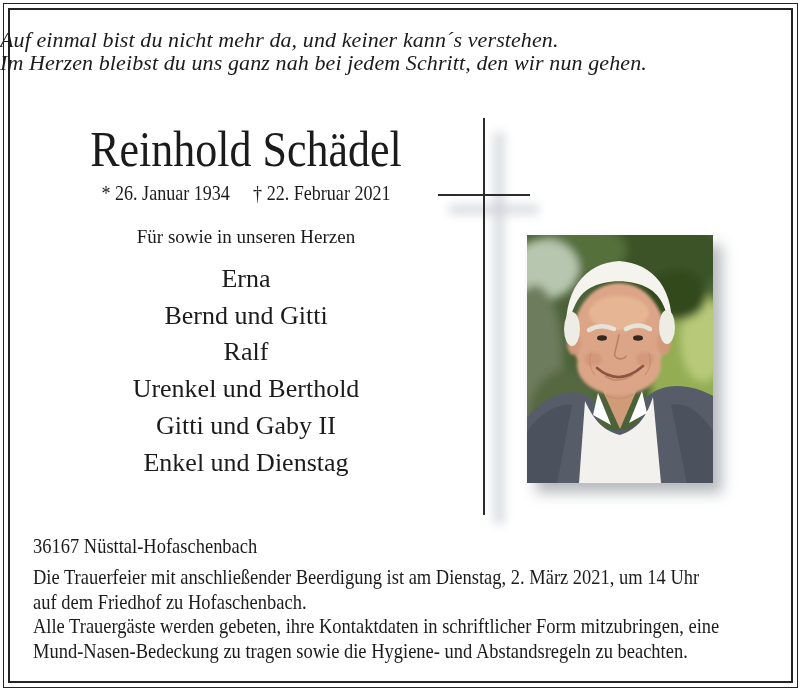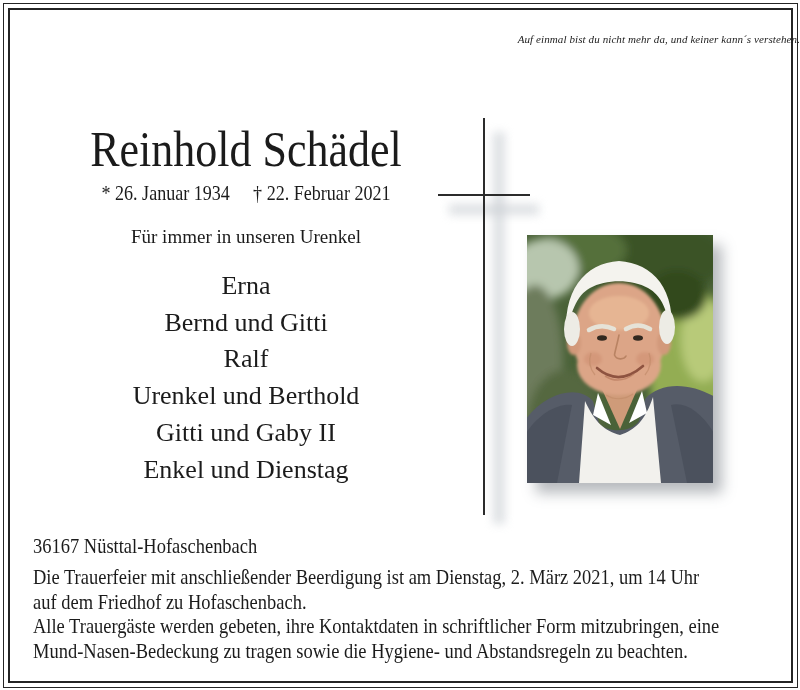--- a/index.html
+++ b/index.html
@@ -5,38 +5,38 @@
   html,body { margin:0; padding:0; }
   body {
     width:800px; height:690px; background:#ffffff; position:relative; overflow:hidden;
     font-family:"Liberation Serif", serif; color:#1b1b1b;
     -webkit-font-smoothing:antialiased;
   }
   .frame-outer { position:absolute; inset:2.5px; border:1.3px solid #242424; pointer-events:none; }
   .frame-inner { position:absolute; inset:7.5px; border:2.2px solid #242424; pointer-events:none; }
 
   .verse {
-    position:absolute; top:28px; left:0; width:800px; text-align:right;
-    font-style:italic; font-size:11px; line-height:23px; letter-spacing:.1px;
+    position:absolute; top:28px; left:0; width:800px; text-align:left;
+    font-style:italic; font-size:22px; line-height:23px; letter-spacing:.1px;
   }
 
   .left-col { position:absolute; left:10px; top:0; width:472px; height:516px; text-align:center; }
   .deceased-name {
     position:absolute; top:124px; left:0; width:100%;
     font-size:50px; line-height:1; transform:scaleX(.88); transform-origin:center top;
     white-space:nowrap;
   }
   .dates {
     position:absolute; top:182px; left:0; width:100%;
     font-size:21px; line-height:1.1; transform:scaleX(.86); transform-origin:center top;
     white-space:nowrap;
   }
   .dates .gap { display:inline-block; width:27px; }
   .dedication { position:absolute; top:227px; left:0; width:100%; font-size:19px; line-height:1.1; }
-  .mourners { position:absolute; top:268px; left:0; width:100%; }
+  .mourners { position:absolute; top:261px; left:0; width:100%; }
   .mourner { font-size:26px; line-height:36.7px; white-space:nowrap; }
 
   
   .cross-shadow-v { position:absolute; left:493px; top:132px; width:12px; height:392px; background:#c9ced3; filter:blur(5px); opacity:.62; }
   .cross-shadow-h { position:absolute; left:449px; top:204px; width:90px; height:11px; background:#c9ced3; filter:blur(5px); opacity:.62; }
   .cross-v { position:absolute; left:483px; top:118px; width:2.3px; height:397px; background:#2b2b2b; }
   .cross-h { position:absolute; left:438px; top:194px; width:92px; height:2.3px; background:#2b2b2b; }
 
   
   .photo {
@@ -56,28 +56,29 @@
   .footer .bline { line-height:24.7px; }
 </style>
 </head>
 <body>
 
 <div class="frame-outer"></div>
 <div class="frame-inner"></div>
 
 <div class="verse">
   <div>Auf einmal bist du nicht mehr da, und keiner kann´s verstehen.</div>
+  <div>Im Herzen bleibst du uns ganz nah bei jedem Schritt, den wir nun gehen.</div>
 </div>
 
 <div class="left-col">
   <div class="deceased-name">Reinhold Schädel</div>
   <div class="dates">
     <span>* 26. Januar 1934</span><span class="gap"></span><span>† 22. Februar 2021</span>
   </div>
-  <div class="dedication">Für immer in unseren Urenkel</div>
+  <div class="dedication">Für sowie in unseren Herzen</div>
   <div class="mourners">
     <div class="mourner">Erna</div>
     <div class="mourner">Bernd und Gitti</div>
     <div class="mourner">Ralf</div>
     <div class="mourner">Urenkel und Berthold</div>
     <div class="mourner">Gitti und Gaby II</div>
     <div class="mourner">Enkel und Dienstag</div>
   </div>
 </div>
 

